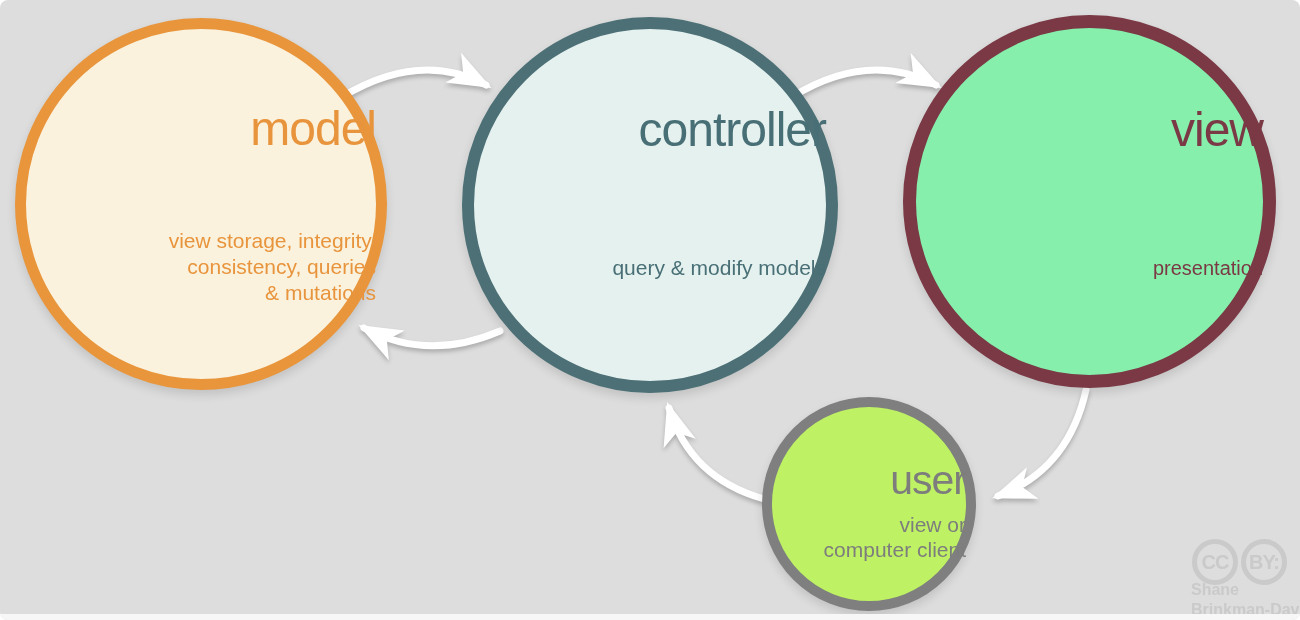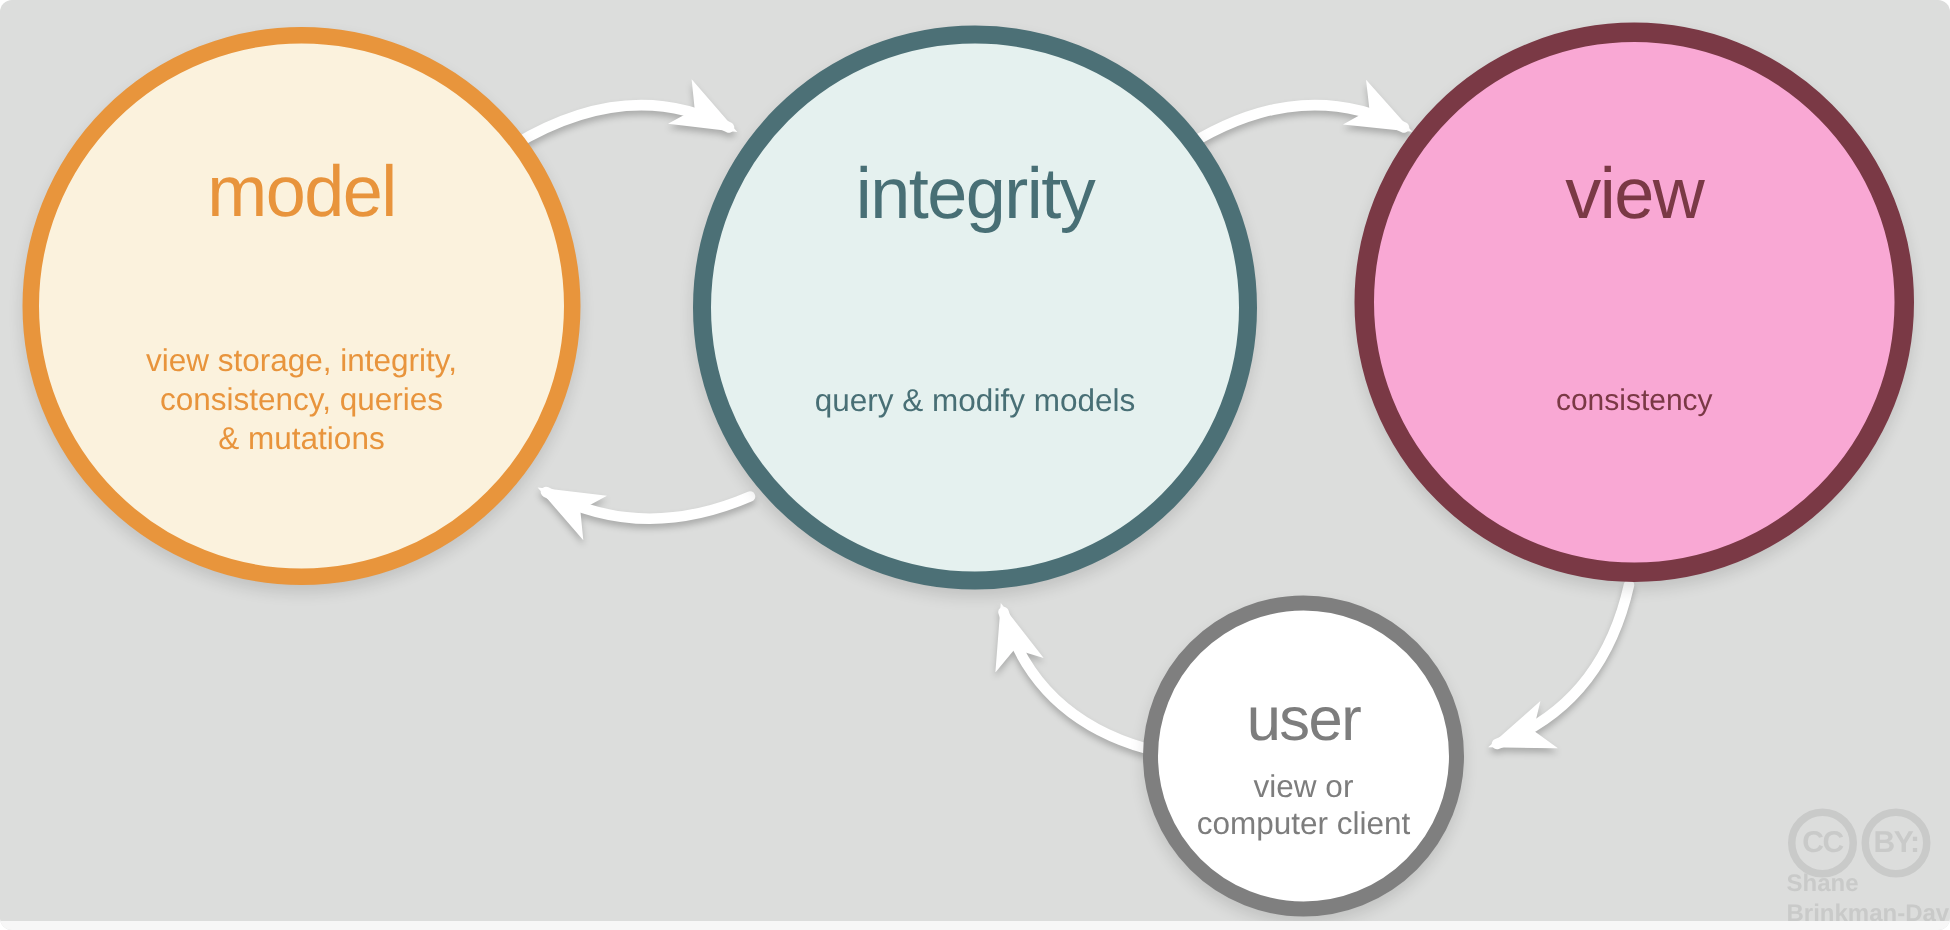--- a/index.html
+++ b/index.html
@@ -37,21 +37,21 @@
     stroke-linecap: round;
   }
   .arrow-layer { filter: drop-shadow(0 3px 2px rgba(0,0,0,0.22)); }
   
   .node {
     position: absolute;
     border-style: solid;
     border-radius: 50%;
     box-sizing: border-box;
     box-shadow: 0 5px 10px rgba(0,0,0,0.12);
-    text-align: center;
+    text-align: right;
   }
   .node-title {
     position: absolute;
     left: 0;
     right: 0;
     transform: translateY(-50%);
     font-size: 48px;
     font-weight: 400;
     letter-spacing: -1px;
     line-height: 1;
@@ -129,34 +129,34 @@
   <div class="node node-model" style="border-color: rgb(232, 149, 60); background: rgb(251, 242, 221); color: rgb(232, 148, 60);">
     <div class="node-title">model</div>
     <div class="node-desc">
       <div>view storage, integrity,</div>
       <div>consistency, queries</div>
       <div>&amp; mutations</div>
     </div>
   </div>
 
   <div class="node node-controller" style="border-color: rgb(76, 112, 118); background: rgb(229, 241, 239); color: rgb(72, 111, 117);">
-    <div class="node-title">integrity</div>
+    <div class="node-title">controller</div>
     <div class="node-desc">
       <div>query &amp; modify models</div>
     </div>
   </div>
 
-  <div class="node node-view" style="border-color: rgb(122, 57, 69); background: #f9a8d4; color: rgb(122, 57, 69);">
+  <div class="node node-view" style="border-color: rgb(122, 57, 69); background: #86efac; color: rgb(122, 57, 69);">
     <div class="node-title">view</div>
     <div class="node-desc">
-      <div>consistency</div>
+      <div>presentation</div>
     </div>
   </div>
 
-  <div class="node node-user" style="border-color: rgb(127, 127, 127); background: #ffffff; color: rgb(125, 125, 125);">
+  <div class="node node-user" style="border-color: rgb(127, 127, 127); background: #bef264; color: rgb(125, 125, 125);">
     <div class="node-title">user</div>
     <div class="node-desc">
       <div>view or</div>
       <div>computer client</div>
     </div>
   </div>
 
   <div class="attribution">
     <div class="badge badge-cc">CC</div>
     <div class="badge badge-by">BY:</div>

